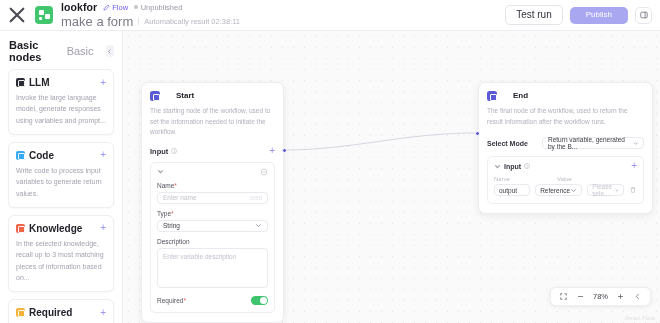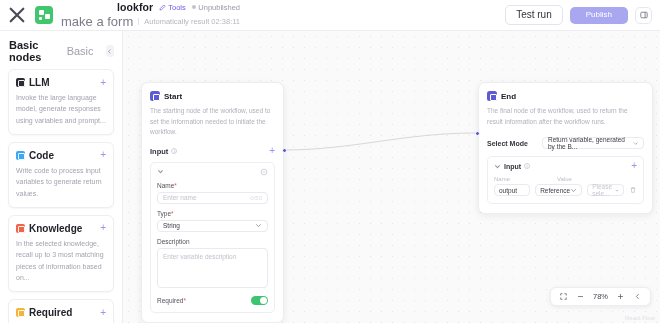--- a/index.html
+++ b/index.html
@@ -22,21 +22,21 @@
     color: #4a4a55; font-size: 11px; cursor: pointer; border-radius: 3px;
   }
   .logo {
     width: 18px; height: 18px; border-radius: 4px; background: #41c56d;
     margin-left: 9px; position: relative; flex: none;
   }
   .logo i { position: absolute; background: #fff; border-radius: 1px; display:block; }
   .logo i.a { width: 5px; height: 5px; left: 3.5px; top: 4px; }
   .logo i.b { width: 5px; height: 5px; left: 9.5px; top: 7.5px; }
   .logo i.c { width: 3px; height: 3px; left: 4px; top: 10.5px; }
-  .titlewrap { margin-left: 8px; display: flex; flex-direction: column; justify-content: center; align-items: flex-end; }
+  .titlewrap { margin-left: 8px; display: flex; flex-direction: column; justify-content: center; }
   .title-row { display: flex; align-items: center; gap: 6px; }
   .wf-title { font-size: 10.5px; font-weight: bold; color: #1b1b22; letter-spacing: .1px; }
   .edit-link { display: flex; align-items: center; gap: 2px; font-size: 7.5px; color: #6b5ce7; cursor: pointer; }
   .edit-link svg { width: 7px; height: 7px; }
   .pub-state { display: flex; align-items: center; gap: 2.5px; font-size: 7.5px; color: #9a9aa6; }
   .dot-gray { width: 4px; height: 4px; border-radius: 50%; background: #c3c3cc; display:block; }
   .sub-row { display: flex; align-items: center; gap: 5px; margin-top: 1px; }
   .sub-desc { font-size: 13px; color: #7c7c88; }
   .sub-sep { width: 1px; height: 7px; background: #e2e2e8; }
   .sub-saved { font-size: 7.5px; color: #b6b6c0; }
@@ -90,21 +90,21 @@
     background-image: radial-gradient(#e3e3e8 0.8px, transparent 0.8px);
     background-size: 11px 11px;
     overflow: hidden;
   }
   .wf-node {
     position: absolute; background: #ffffff; border: 1px solid #ededf1; border-radius: 7px;
     box-shadow: 0 2px 7px rgba(25,25,50,.07);
   }
   .node-start { left: 18px; top: 51px; width: 143px; padding: 8px 8px 9px 8px; }
   .node-end { left: 355px; top: 51px; width: 175px; padding: 8px 8px 9px 8px; }
-  .wf-head { display: flex; align-items: center; gap: 4px; }
+  .wf-head { display: flex; gap: 16px; }
   .wf-badge {
     width: 10px; height: 10px; border-radius: 2.5px; background: #5b5bd6; flex: none; position: relative;
   }
   .wf-badge::after {
     content:""; position:absolute; left:2.5px; top:2.5px; width:5px; height:5px;
     border:1.2px solid #fff; border-radius:1px;
   }
   .wf-name { font-size: 8px; font-weight: bold; color: #22222a; }
   .wf-desc { margin-top: 5px; font-size: 6.5px; line-height: 1.62; color: #b0b0bb; }
 
@@ -200,21 +200,21 @@
         <i class="c"></i>
     </div>
 
     <div class="titlewrap">
       <div class="title-row">
         <span class="wf-title">lookfor</span>
         <span class="edit-link">
           <svg viewBox="0 0 10 10" fill="none" stroke="currentColor" stroke-width="1">
             <path d="M6.8 1.4 L8.6 3.2 L3.6 8.2 L1.4 8.6 L1.8 6.4 Z"></path>
           </svg>
-          <span>Tools</span>
+          <span>Flow</span>
         </span>
         <span class="pub-state">
           <i class="dot-gray"></i>
           <span>Unpublished</span>
         </span>
       </div>
       <div class="sub-row">
         <span class="sub-desc">make a form</span>
         <span class="sub-sep"></span>
         <span class="sub-saved">Automatically result 02:38:11</span>

